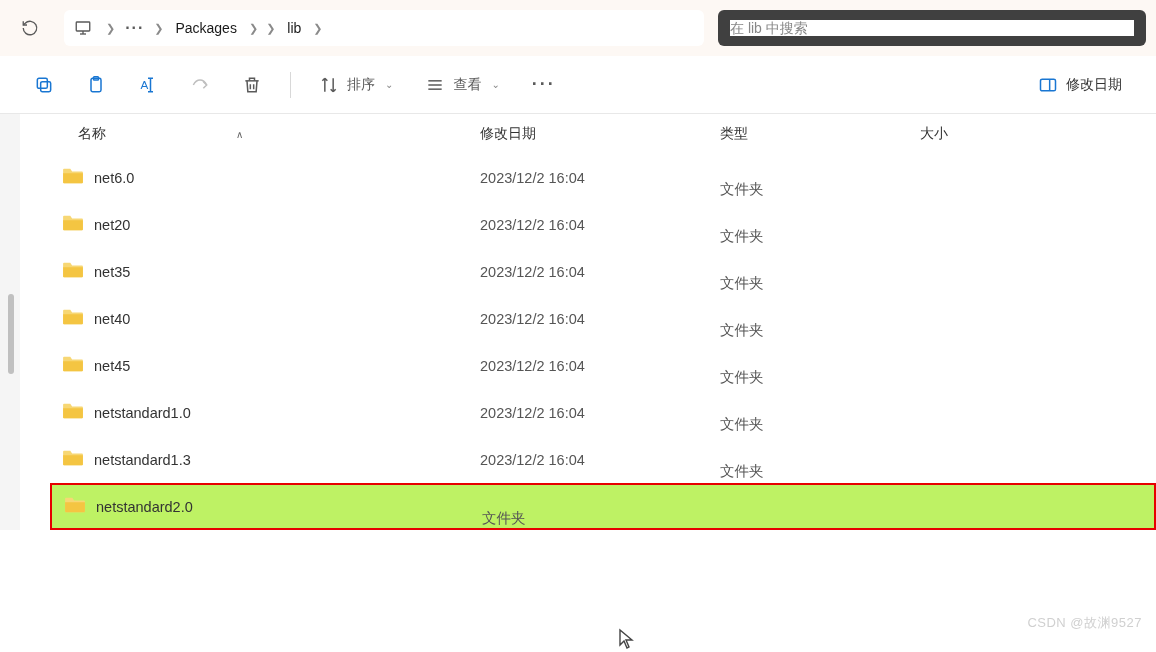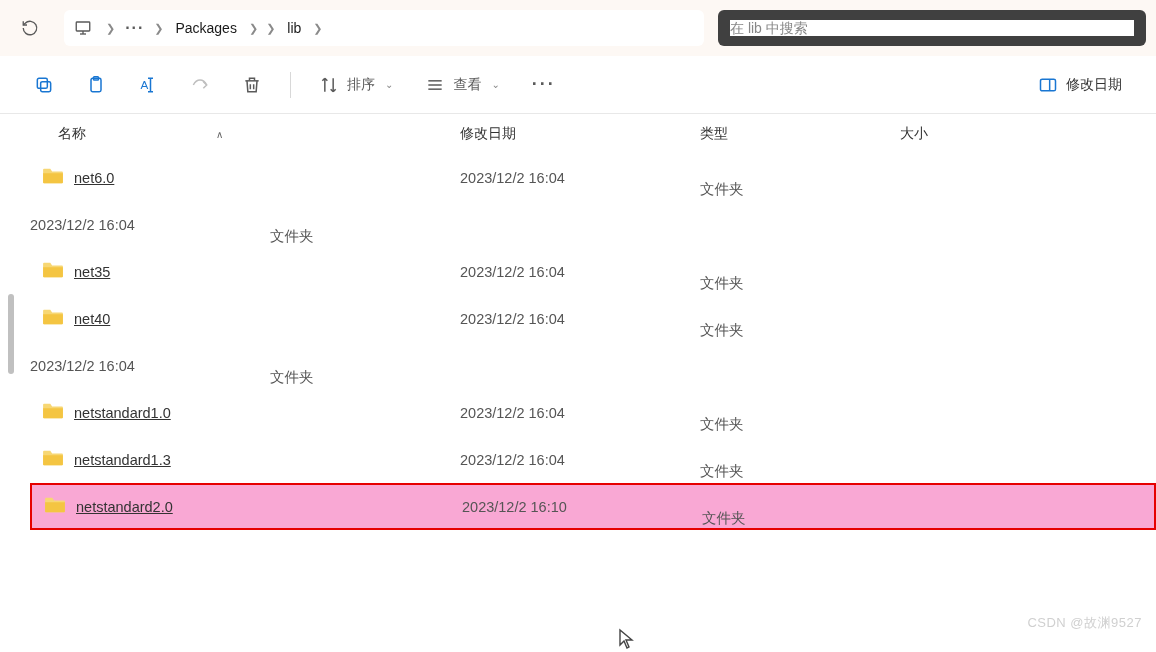--- a/index.html
+++ b/index.html
@@ -18,37 +18,37 @@
     .search-input { border: none; outline: none; font-size: 14px; width: 100%; color: #333; }
     .search-input::placeholder { color: #888; }
     
     .toolbar { display: flex; align-items: center; height: 58px; padding: 0 30px; gap: 24px; border-bottom: 1px solid #e8e8e8; }
     .tool-btn { display: flex; align-items: center; gap: 8px; cursor: pointer; color: #5a5a5a; font-size: 14px; padding: 6px 4px; }
     .tool-btn svg { width: 20px; height: 20px; }
     .tool-btn .chev { font-size: 10px; color: #888; margin-left: 2px; }
     .tool-divider { width: 1px; height: 26px; background: #d8d8d8; }
     .tool-spacer { flex: 1; }
     
-    .content-area { display: flex; flex-direction: column; }
+    .content-area { display: flex; }
     .left-rail { width: 20px; background: #f5f5f5; position: relative; }
     .scroll-thumb { position: absolute; left: 8px; top: 180px; width: 6px; height: 80px; background: #c0c0c0; border-radius: 3px; }
     
     .file-list { flex: 1; padding-left: 30px; }
     
     .headers { display: flex; align-items: center; height: 40px; font-size: 14px; color: #333; }
     .col-name { width: 430px; padding-left: 28px; display: flex; align-items: center; }
     .col-date { width: 240px; }
     .col-type { width: 200px; }
     .col-size { width: 160px; }
     .sort-ind { margin-left: 130px; font-size: 10px; color: #666; }
     
     .file-row { display: flex; align-items: center; height: 47px; font-size: 14.5px; color: #333; cursor: pointer; }
-    .file-row.highlighted { border: 2.5px solid #e60000; background: #f9a8d4; }
+    .file-row.highlighted { border: 2.5px solid #e60000; background: #bef264; }
     .folder-icon { width: 22px; height: 18px; margin-right: 10px; }
-    .cell-name { width: 430px; display: flex; align-items: center; padding-left: 12px; text-decoration: underline; }
+    .cell-name { width: 430px; display: flex; align-items: center; padding-left: 12px; }
     .cell-date { width: 240px; color: #555; }
     .cell-type { width: 200px; color: #555; margin-top: 24px; }
     .cell-size { width: 160px; color: #555; }
     
     .cursor-pointer { position: absolute; left: 618px; top: 628px; color: #444; }
     .watermark { position: absolute; right: 14px; bottom: 20px; color: #d0d0d0; font-size: 13px; letter-spacing: 0.5px; }
   </style>
 </head>
 <body>
 
@@ -167,20 +167,27 @@
                 <path d="M1 4 L1 17 Q1 18 2 18 L22 18 Q23 18 23 17 L23 6 Q23 5 22 5 L11 5 L9 2 L2 2 Q1 2 1 3 Z" fill="#f7d774"></path>
                 <path d="M1 7 L23 7 L23 17 Q23 18 22 18 L2 18 Q1 18 1 17 Z" fill="#f4c542"></path>
               </svg></span>
             <span>net6.0</span>
           </div>
           <div class="cell-date">2023/12/2 16:04</div>
           <div class="cell-type">文件夹</div>
           <div class="cell-size"></div>
         </div>
         <div class="file-row">
+          <div class="cell-name">
+            <span><svg class="folder-icon" viewBox="0 0 24 20">
+                <path d="M1 4 L1 17 Q1 18 2 18 L22 18 Q23 18 23 17 L23 6 Q23 5 22 5 L11 5 L9 2 L2 2 Q1 2 1 3 Z" fill="#f7d774"></path>
+                <path d="M1 7 L23 7 L23 17 Q23 18 22 18 L2 18 Q1 18 1 17 Z" fill="#f4c542"></path>
+              </svg></span>
+            <span>net20</span>
+          </div>
           <div class="cell-date">2023/12/2 16:04</div>
           <div class="cell-type">文件夹</div>
           <div class="cell-size"></div>
         </div>
         <div class="file-row">
           <div class="cell-name">
             <span><svg class="folder-icon" viewBox="0 0 24 20">
                 <path d="M1 4 L1 17 Q1 18 2 18 L22 18 Q23 18 23 17 L23 6 Q23 5 22 5 L11 5 L9 2 L2 2 Q1 2 1 3 Z" fill="#f7d774"></path>
                 <path d="M1 7 L23 7 L23 17 Q23 18 22 18 L2 18 Q1 18 1 17 Z" fill="#f4c542"></path>
               </svg></span>
@@ -196,20 +203,27 @@
                 <path d="M1 4 L1 17 Q1 18 2 18 L22 18 Q23 18 23 17 L23 6 Q23 5 22 5 L11 5 L9 2 L2 2 Q1 2 1 3 Z" fill="#f7d774"></path>
                 <path d="M1 7 L23 7 L23 17 Q23 18 22 18 L2 18 Q1 18 1 17 Z" fill="#f4c542"></path>
               </svg></span>
             <span>net40</span>
           </div>
           <div class="cell-date">2023/12/2 16:04</div>
           <div class="cell-type">文件夹</div>
           <div class="cell-size"></div>
         </div>
         <div class="file-row">
+          <div class="cell-name">
+            <span><svg class="folder-icon" viewBox="0 0 24 20">
+                <path d="M1 4 L1 17 Q1 18 2 18 L22 18 Q23 18 23 17 L23 6 Q23 5 22 5 L11 5 L9 2 L2 2 Q1 2 1 3 Z" fill="#f7d774"></path>
+                <path d="M1 7 L23 7 L23 17 Q23 18 22 18 L2 18 Q1 18 1 17 Z" fill="#f4c542"></path>
+              </svg></span>
+            <span>net45</span>
+          </div>
           <div class="cell-date">2023/12/2 16:04</div>
           <div class="cell-type">文件夹</div>
           <div class="cell-size"></div>
         </div>
         <div class="file-row">
           <div class="cell-name">
             <span><svg class="folder-icon" viewBox="0 0 24 20">
                 <path d="M1 4 L1 17 Q1 18 2 18 L22 18 Q23 18 23 17 L23 6 Q23 5 22 5 L11 5 L9 2 L2 2 Q1 2 1 3 Z" fill="#f7d774"></path>
                 <path d="M1 7 L23 7 L23 17 Q23 18 22 18 L2 18 Q1 18 1 17 Z" fill="#f4c542"></path>
               </svg></span>
@@ -232,21 +246,20 @@
           <div class="cell-size"></div>
         </div>
         <div class="file-row highlighted">
           <div class="cell-name">
             <span><svg class="folder-icon" viewBox="0 0 24 20">
                 <path d="M1 4 L1 17 Q1 18 2 18 L22 18 Q23 18 23 17 L23 6 Q23 5 22 5 L11 5 L9 2 L2 2 Q1 2 1 3 Z" fill="#f7d774"></path>
                 <path d="M1 7 L23 7 L23 17 Q23 18 22 18 L2 18 Q1 18 1 17 Z" fill="#f4c542"></path>
               </svg></span>
             <span>netstandard2.0</span>
           </div>
-          <div class="cell-date">2023/12/2 16:10</div>
           <div class="cell-type">文件夹</div>
           <div class="cell-size"></div>
         </div>
       </div>
   </div>
 </div>
 
 <div class="cursor-pointer">
   <svg width="16" height="22" viewBox="0 0 16 22" fill="none" stroke="currentColor" stroke-width="1.4">
       <path d="M2 2 L2 17 L6 13 L9 20 L11 19 L8 12 L14 12 Z"></path>

